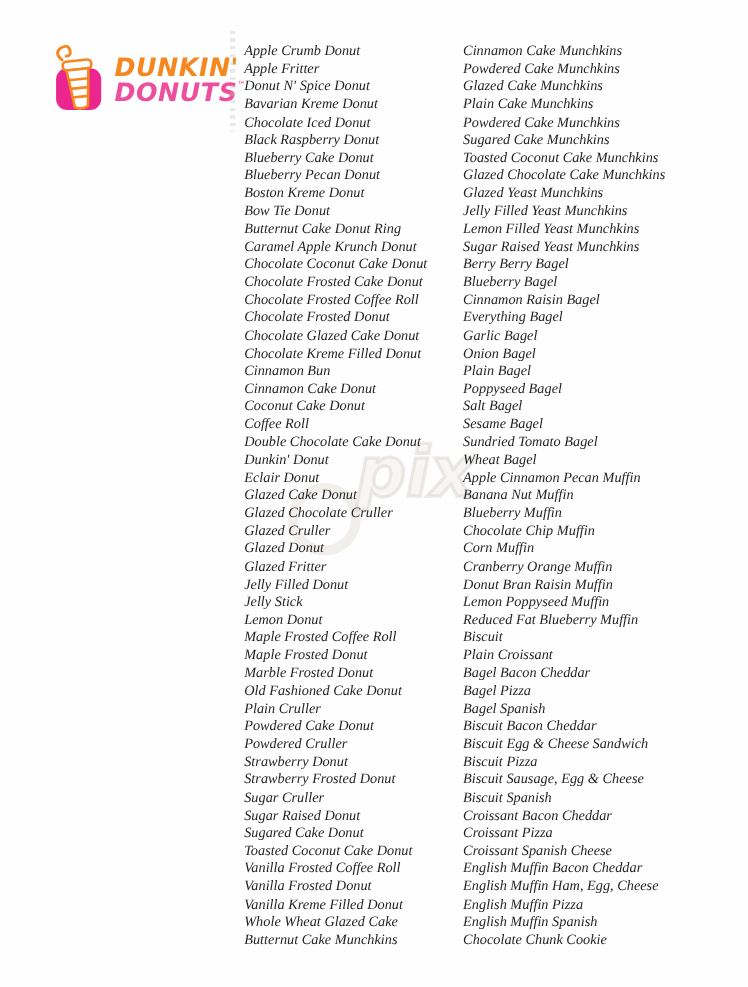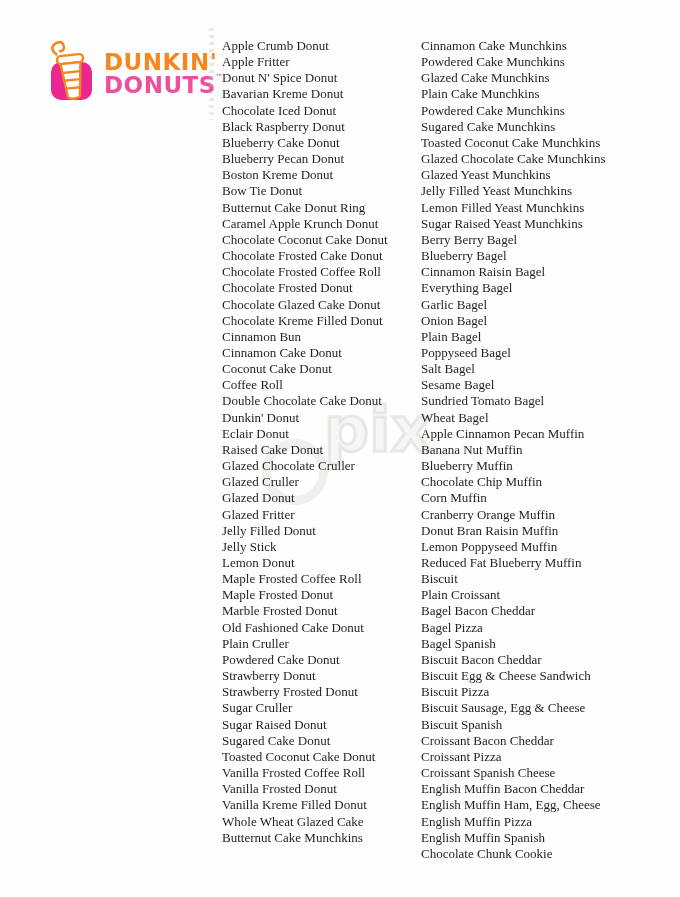--- a/index.html
+++ b/index.html
@@ -3,20 +3,21 @@
 <meta charset="utf-8">
 <style>
   html, body { margin: 0; padding: 0; background: #ffffff; }
   .page {
     position: relative;
     width: 680px;
     height: 897px;
     background: #fefefe;
     overflow: hidden;
     font-family: "Liberation Serif", serif;
+    font-style: italic;
   }
 
   
   .logo {
     position: absolute;
     left: 46px;
     top: 36px;
     display: flex;
     align-items: center;
     gap: 2px;
@@ -157,34 +158,35 @@
         <div class="menu-item">Chocolate Frosted Donut</div>
         <div class="menu-item">Chocolate Glazed Cake Donut</div>
         <div class="menu-item">Chocolate Kreme Filled Donut</div>
         <div class="menu-item">Cinnamon Bun</div>
         <div class="menu-item">Cinnamon Cake Donut</div>
         <div class="menu-item">Coconut Cake Donut</div>
         <div class="menu-item">Coffee Roll</div>
         <div class="menu-item">Double Chocolate Cake Donut</div>
         <div class="menu-item">Dunkin' Donut</div>
         <div class="menu-item">Eclair Donut</div>
-        <div class="menu-item">Raised Cake Donut</div>
+        <div class="menu-item">Glazed Cake Donut</div>
         <div class="menu-item">Glazed Chocolate Cruller</div>
         <div class="menu-item">Glazed Cruller</div>
         <div class="menu-item">Glazed Donut</div>
         <div class="menu-item">Glazed Fritter</div>
         <div class="menu-item">Jelly Filled Donut</div>
         <div class="menu-item">Jelly Stick</div>
         <div class="menu-item">Lemon Donut</div>
         <div class="menu-item">Maple Frosted Coffee Roll</div>
         <div class="menu-item">Maple Frosted Donut</div>
         <div class="menu-item">Marble Frosted Donut</div>
         <div class="menu-item">Old Fashioned Cake Donut</div>
         <div class="menu-item">Plain Cruller</div>
         <div class="menu-item">Powdered Cake Donut</div>
+        <div class="menu-item">Powdered Cruller</div>
         <div class="menu-item">Strawberry Donut</div>
         <div class="menu-item">Strawberry Frosted Donut</div>
         <div class="menu-item">Sugar Cruller</div>
         <div class="menu-item">Sugar Raised Donut</div>
         <div class="menu-item">Sugared Cake Donut</div>
         <div class="menu-item">Toasted Coconut Cake Donut</div>
         <div class="menu-item">Vanilla Frosted Coffee Roll</div>
         <div class="menu-item">Vanilla Frosted Donut</div>
         <div class="menu-item">Vanilla Kreme Filled Donut</div>
         <div class="menu-item">Whole Wheat Glazed Cake</div>

